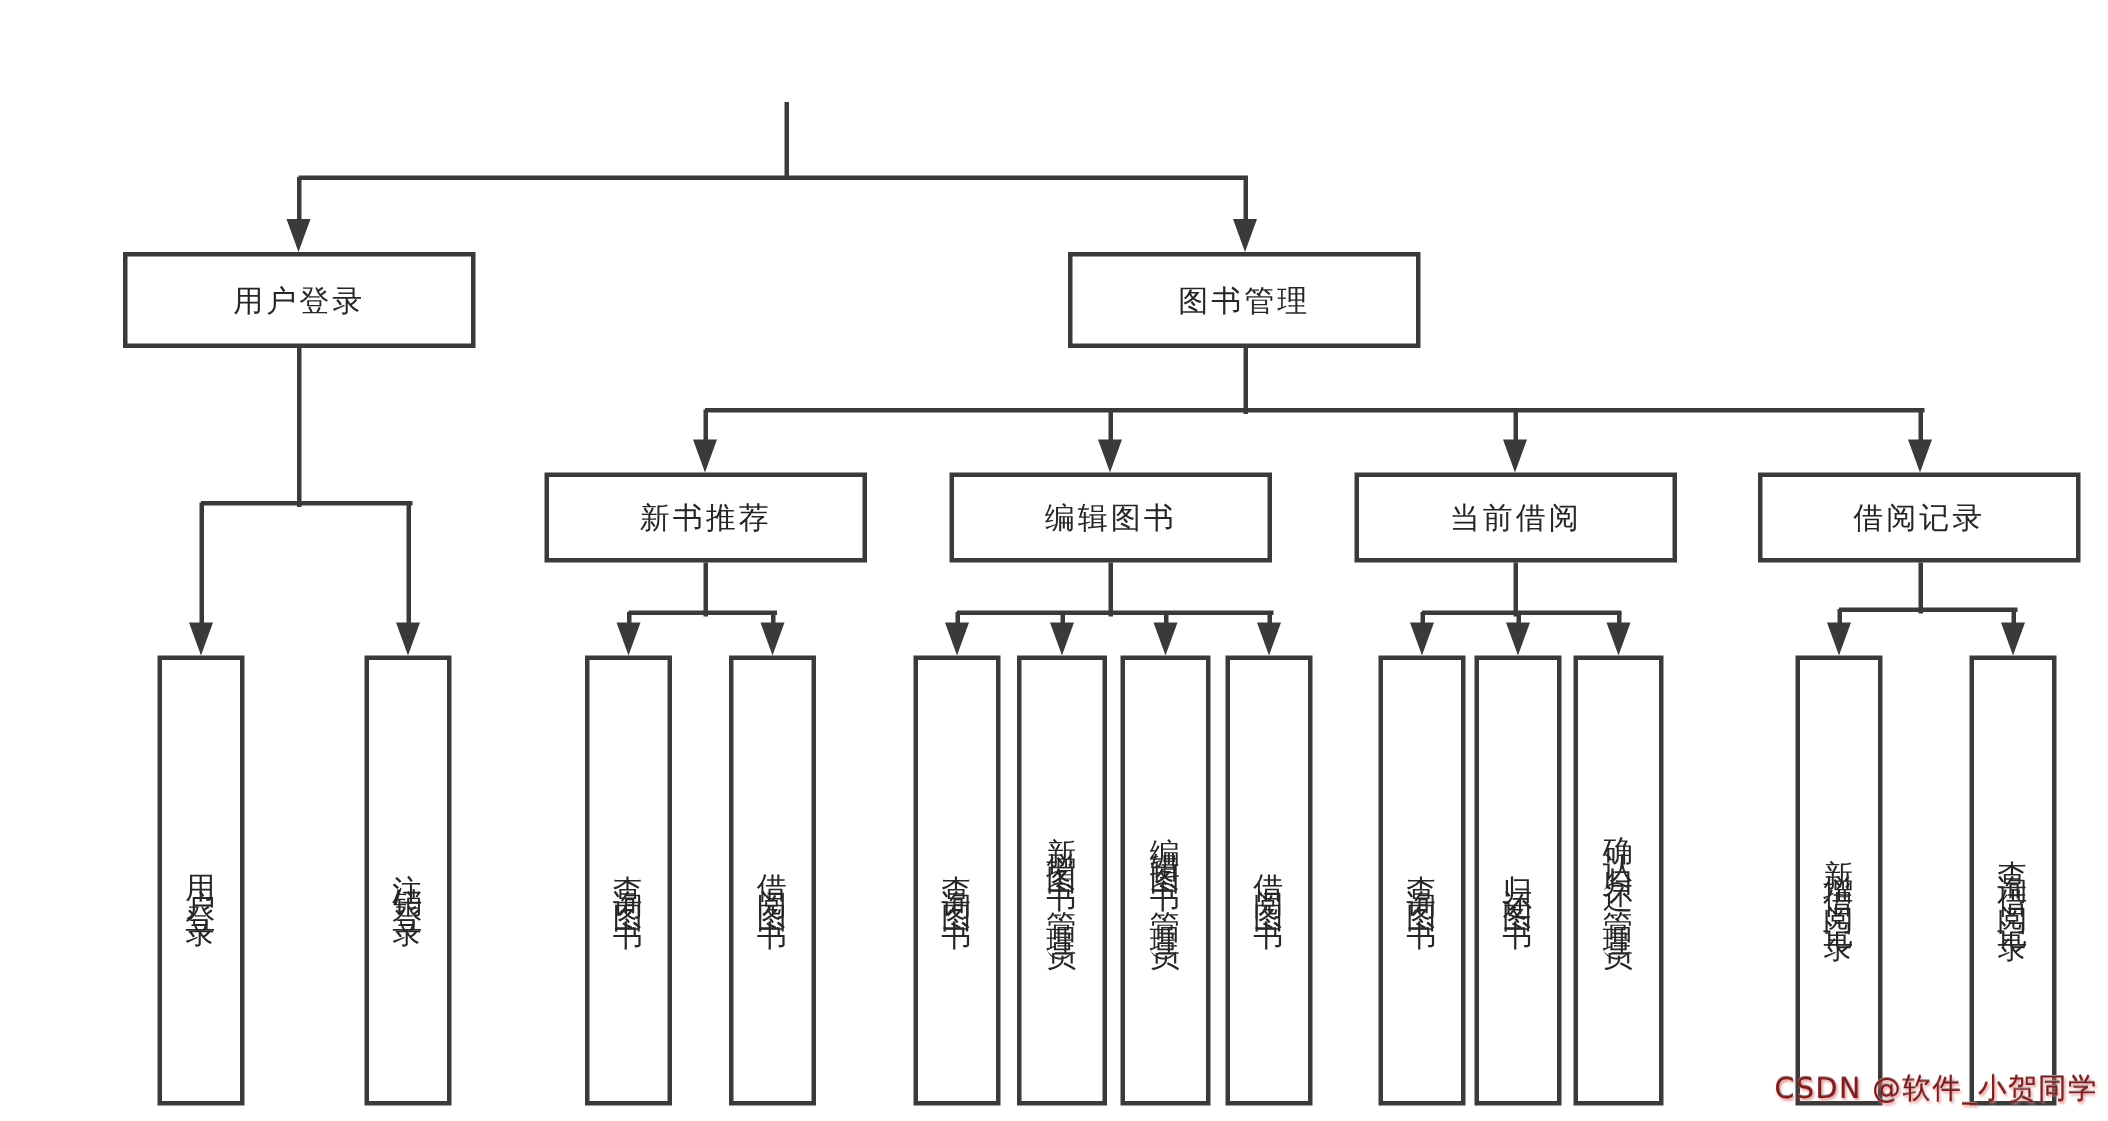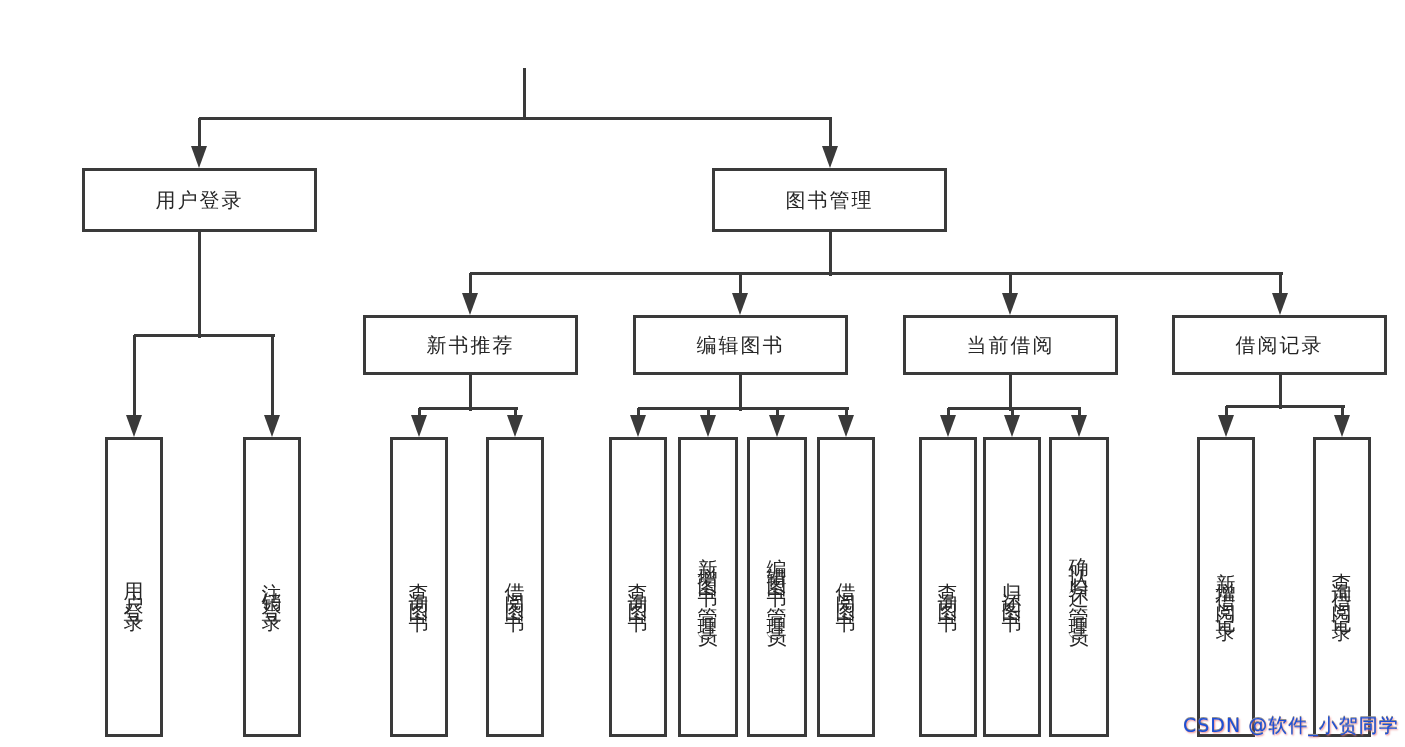--- a/index.html
+++ b/index.html
@@ -49,21 +49,21 @@
     border-left: 8px solid transparent;
     border-right: 8px solid transparent;
     border-top: 22px solid #3a3a3a;
   }
   #watermark {
     position: absolute;
     left: 1183px;
     top: 713px;
     font-size: 19px;
     letter-spacing: 1px;
-    color: #1d4ed8;
+    color: #7f1d1d;
     text-shadow: 0 -1px 0 #8f8f8f, 1px 1px 2px #e87f7f;
     white-space: nowrap;
   }
 </style>
 </head>
 <body>
 
 <div id="canvas">
 
 

